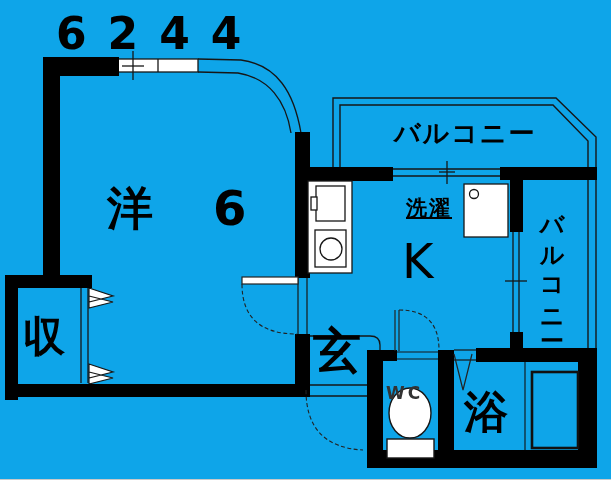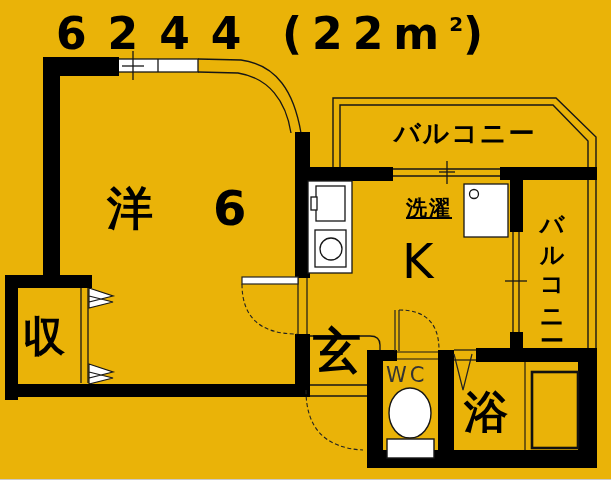--- a/index.html
+++ b/index.html
@@ -1,17 +1,17 @@
 <!DOCTYPE html>
 <html><head>
 <meta charset="utf-8">
 <style>
   html,body{margin:0;padding:0;background:#ffffff;}
   #plan{
-    position:relative;width:611px;height:480px;background:#eab308;overflow:hidden;
+    position:relative;width:611px;height:480px;background:#0ea5e9;overflow:hidden;
     font-family:"DejaVu Sans","Liberation Sans",sans-serif;
   }
   #linework{position:absolute;left:0;top:0;width:611px;height:480px;}
   .label{
     position:absolute;color:#000;font-weight:bold;line-height:1;white-space:nowrap;
     font-family:"DejaVu Sans","Liberation Sans",sans-serif;
   }
   .title-row{position:absolute;left:0;top:4px;width:611px;height:52px;}
   .title-num{position:absolute;left:56px;top:4px;font-size:44px;font-weight:bold;letter-spacing:21px;}
   .title-area{position:absolute;left:282px;top:4px;font-size:44px;font-weight:bold;letter-spacing:10px;}
@@ -133,36 +133,35 @@
       <rect x="387" y="439" width="47" height="19"></rect>
     </g>
     <g fill="none" stroke="#111111">
       <line x1="525" y1="362" x2="525" y2="450" stroke-width="1.1"></line>
       <rect x="532" y="372" width="46" height="76" stroke-width="2.6"></rect>
     </g>
   </svg>
 
   <div class="title-row">
     <span class="title-num">6244</span>
-    <span class="title-area"><span>(22m</span><sup>2</sup><span>)</span></span>
   </div>
 
   <div class="label" style="left:107px;top:185px;font-size:46px;">洋</div>
   <div class="label" style="left:213px;top:184px;font-size:48px;">6</div>
 
   <div class="label" style="left:394px;top:120px;font-size:26px;letter-spacing:2px;">バルコニー</div>
 
   <div class="label vtext" style="left:540px;top:198px;font-size:24px;letter-spacing:5px;">バルコニー</div>
 
   <div class="label" style="left:406px;top:198px;font-size:21px;letter-spacing:2px;text-decoration:underline;">洗濯</div>
 
   <div class="label" style="left:402px;top:237px;font-size:48px;font-weight:normal;">K</div>
 
   <div class="label" style="left:313px;top:326px;font-size:48px;">玄</div>
 
-  <div class="label" style="left:386px;top:365px;font-size:21px;letter-spacing:3px;font-weight:normal;color:#333;">WC</div>
+  <div class="label" style="left:386px;top:385px;font-size:17px;letter-spacing:3px;font-weight:bold;color:#333;">WC</div>
 
   <div class="label" style="left:464px;top:390px;font-size:44px;">浴</div>
 
   <div class="label" style="left:23px;top:316px;font-size:42px;">収</div>
 
   <div class="bottom-edge"></div>
 </div>
 
 </body></html>

